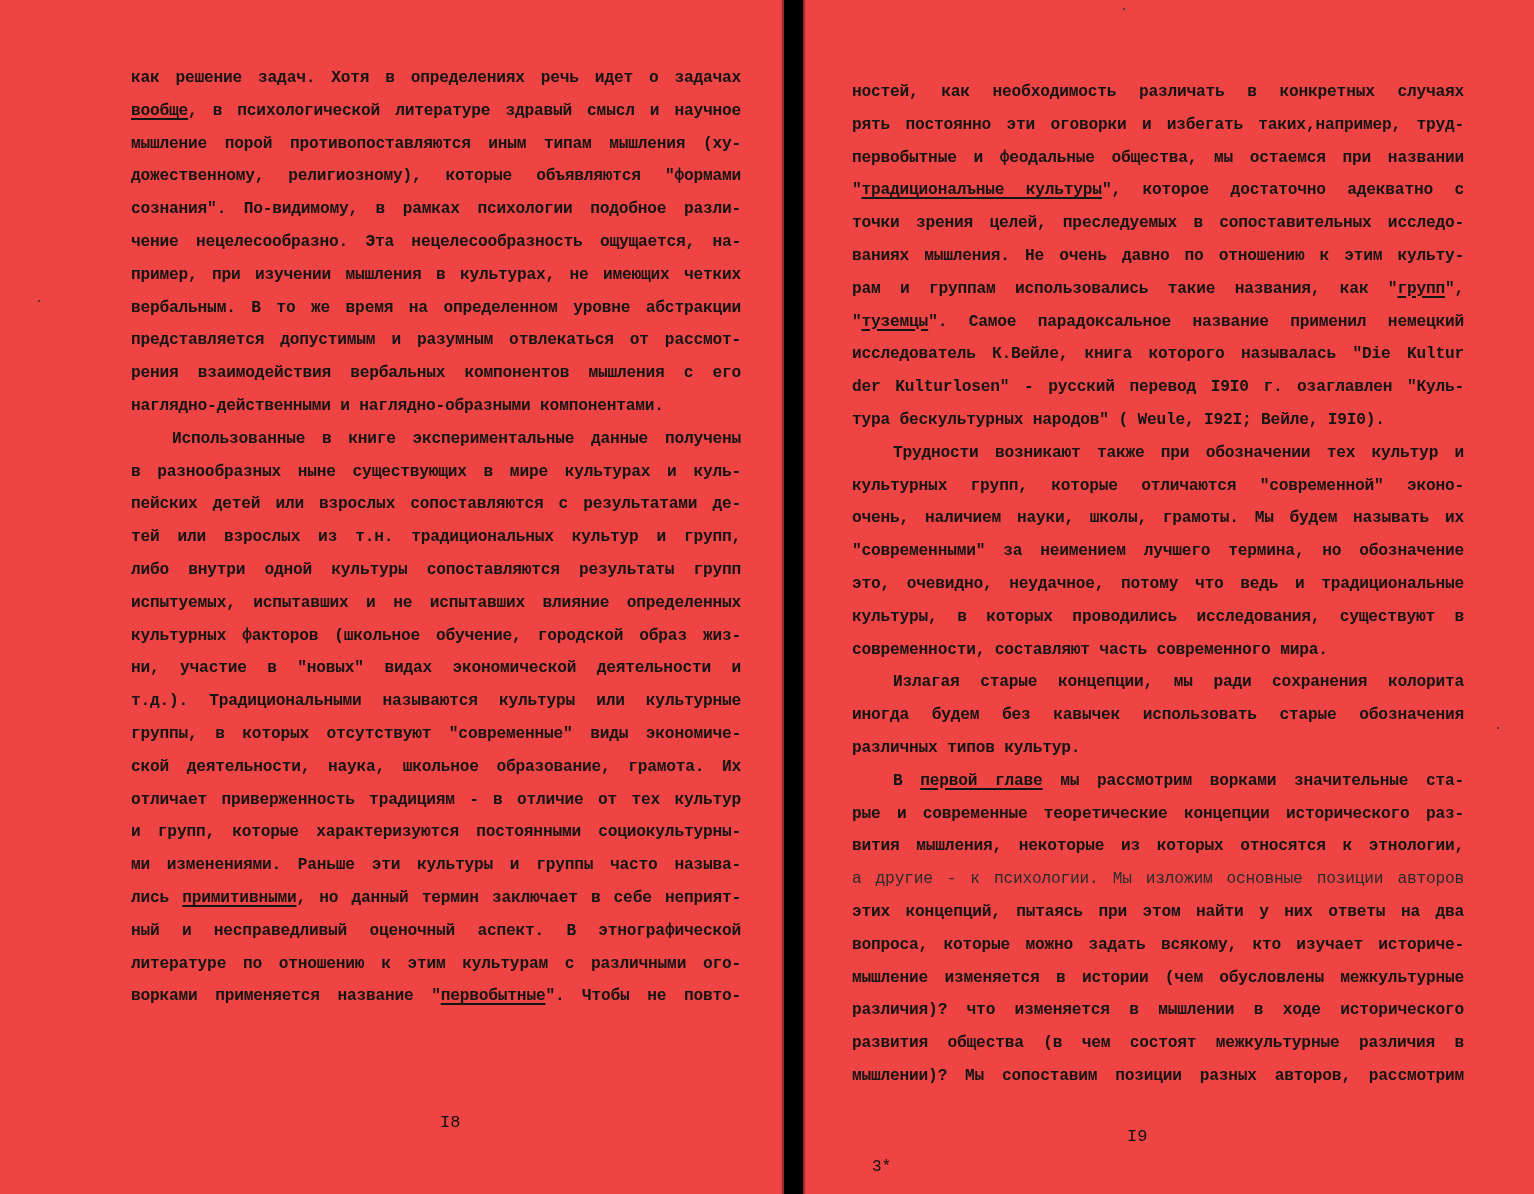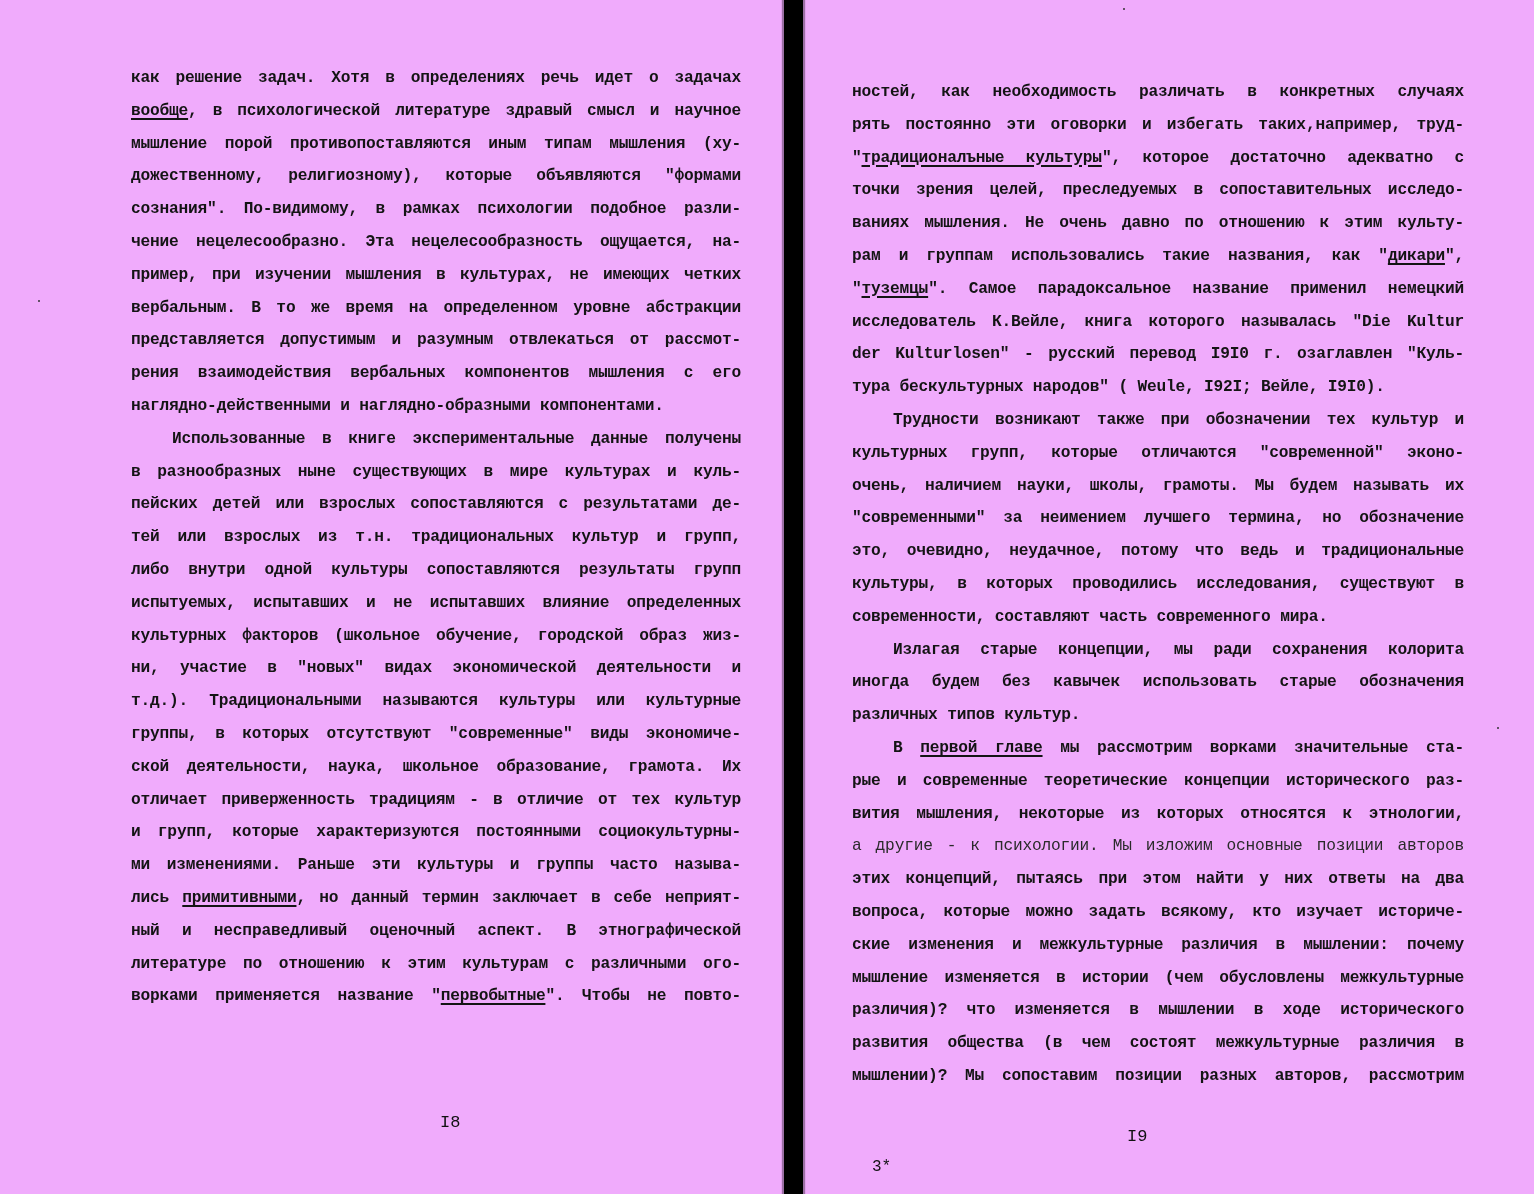--- a/index.html
+++ b/index.html
@@ -11,21 +11,21 @@
     width: 1534px;
     height: 1194px;
     position: relative;
     overflow: hidden;
     font-family: "Liberation Mono", "DejaVu Sans Mono", monospace;
     color: #111111;
   }
   .spread {
     position: absolute;
     inset: 0;
-    background: #f0abfc;
+    background: #ef4444;
   }
   .spine {
     position: absolute;
     left: 784px;
     top: 0;
     width: 19px;
     height: 1194px;
     background: #000000;
     box-shadow: -2px 0 1px rgba(0,0,0,0.35), 2px 0 1px rgba(0,0,0,0.35);
   }
@@ -139,45 +139,45 @@
       <span class="line"><span>лись </span><span class="u">примитивными</span><span>, но данный термин заключает в себе неприят-</span></span>
       <span class="line"><span>ный  и  несправедливый оценочный аспект.  В  этнографической</span></span>
       <span class="line"><span>литературе по отношению к этим культурам  с  различными ого-</span></span>
       <span class="line"><span>ворками применяется название "</span><span class="u">первобытные</span><span>". Чтобы  не повто-</span></span>
     </div>
   <div class="page-number pn-left">I8</div>
 
   <div class="text-block" id="right-text" style="left:852px; top:76px; width:612px;">
       <span class="line"><span>ностей,  как  необходимость различать  в  конкретных случаях</span></span>
       <span class="line"><span>рять постоянно эти оговорки и избегать таких,например, труд-</span></span>
+      <span class="line"><span>первобытные и феодальные общества, мы остаемся  при названии</span></span>
       <span class="line"><span>"</span><span class="u">традиционалъные культуры</span><span>", которое  достаточно  адекватно с</span></span>
       <span class="line"><span>точки зрения целей, преследуемых в сопоставительных исследо-</span></span>
       <span class="line"><span>ваниях мышления. Не очень давно по отношению к этим  культу-</span></span>
-      <span class="line"><span>рам и группам использовались  такие  названия, как "</span><span class="u">дикари</span><span>",</span></span>
+      <span class="line"><span>рам и группам использовались  такие  названия, как "</span><span class="u">групп</span><span>",</span></span>
       <span class="line"><span>"</span><span class="u">туземцы</span><span>". Самое  парадоксальное  название применил немецкий</span></span>
       <span class="line"><span>исследователь К.Вейле, книга которого называлась "Die Kultur</span></span>
       <span class="line"><span>der Kulturlosen" - русский перевод I9I0 г. озаглавлен "Куль-</span></span>
       <span class="line last"><span>тура бескультурных народов" ( Weule,  I92I; Вейле, I9I0).</span></span>
       <span class="line indent"><span>Трудности возникают также при обозначении тех  культур и</span></span>
       <span class="line"><span>культурных групп, которые  отличаются  "современной"  эконо-</span></span>
       <span class="line"><span>очень, наличием науки, школы, грамоты. Мы будем  называть их</span></span>
       <span class="line"><span>"современными" за неимением лучшего  термина, но обозначение</span></span>
       <span class="line"><span>это, очевидно, неудачное, потому  что ведь и традициональные</span></span>
       <span class="line"><span>культуры, в которых проводились  исследования, существуют  в</span></span>
       <span class="line last"><span>современности, составляют часть современного мира.</span></span>
       <span class="line indent"><span>Излагая старые  концепции,  мы ради  сохранения колорита</span></span>
       <span class="line"><span>иногда будем  без  кавычек использовать  старые  обозначения</span></span>
       <span class="line last"><span>различных типов культур.</span></span>
       <span class="line indent"><span>В </span><span class="u">первой главе</span><span> мы рассмотрим ворками значительные  ста-</span></span>
       <span class="line"><span>рые и современные теоретические концепции исторического раз-</span></span>
       <span class="line"><span>вития мышления, некоторые из которых относятся  к этнологии,</span></span>
       <span class="line light"><span>а другие - к психологии. Мы изложим основные позиции авторов</span></span>
       <span class="line"><span>этих концепций, пытаясь  при этом найти у них ответы на  два</span></span>
       <span class="line"><span>вопроса, которые можно задать всякому, кто изучает историче-</span></span>
-      <span class="line"><span>ские изменения и межкультурные различия  в  мышлении: почему</span></span>
       <span class="line"><span>мышление изменяется в истории (чем обусловлены межкультурные</span></span>
       <span class="line"><span>различия)? что изменяется  в  мышлении в  ходе исторического</span></span>
       <span class="line"><span>развития общества (в чем состоят  межкультурные  различия  в</span></span>
       <span class="line"><span>мышлении)? Мы сопоставим позиции разных  авторов, рассмотрим</span></span>
     </div>
   <div class="page-number pn-right">I9</div>
   <div class="signature">3*</div>
 
   <div class="speck" style="left:38px; top:300px;"></div>
   <div class="speck" style="left:1497px; top:727px;"></div>

